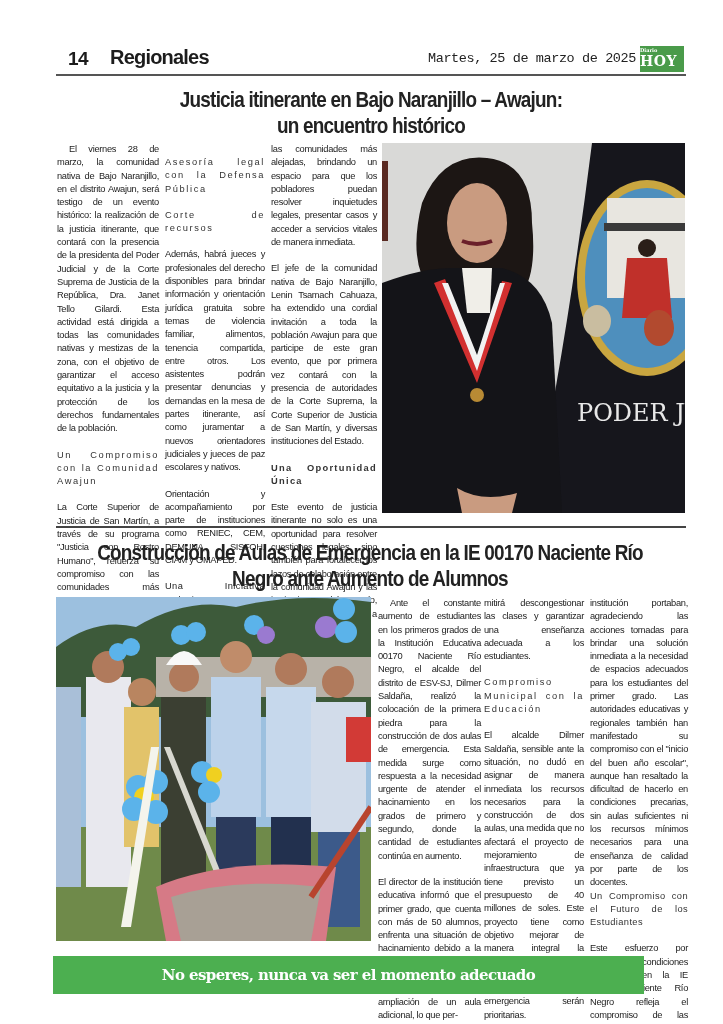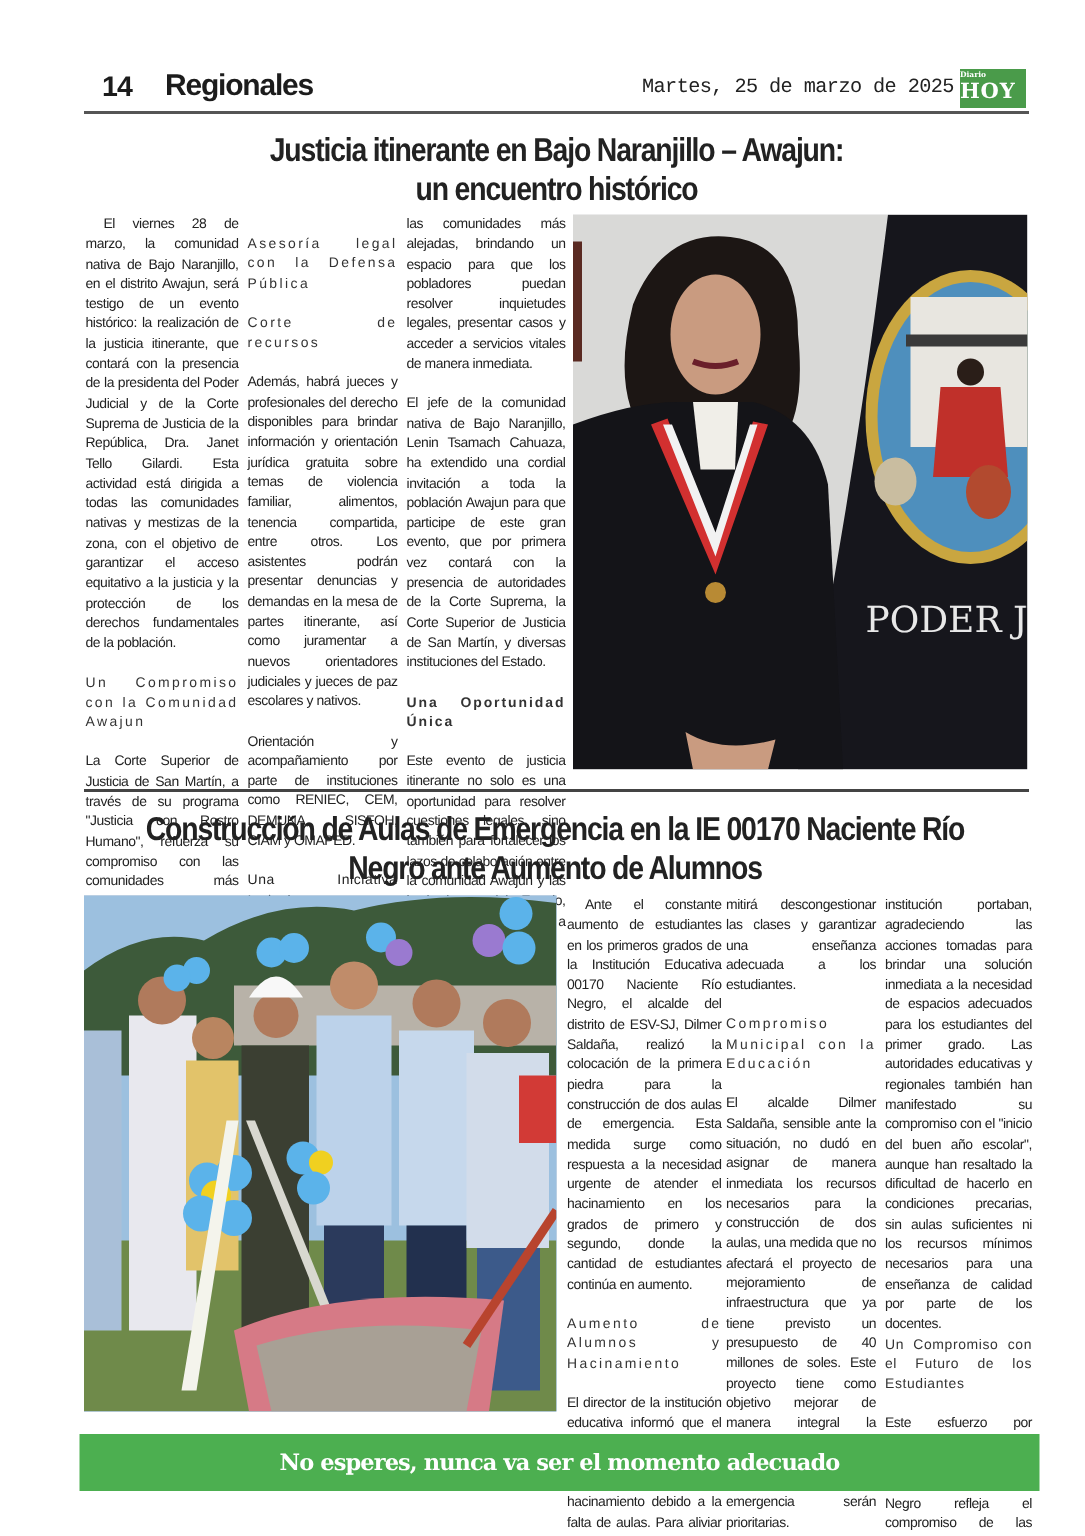--- a/index.html
+++ b/index.html
@@ -33,21 +33,21 @@
   .c2 { left: 165px; top: 143px; width: 100px; }
   .c3 { left: 271px; top: 143px; width: 106px; }
   .c4 { left: 378px; top: 597px; width: 103px; }
   .c5 { left: 484px; top: 597px; width: 100px; }
   .c6 { left: 590px; top: 597px; width: 98px; }
 
   .photo { position: absolute; overflow: hidden; }
   .photo1 { left: 382px; top: 143px; width: 303px; height: 370px; background: #dedede; }
   .photo2 { left: 56px; top: 597px; width: 315px; height: 344px; background: #7fa6c9; }
 
-  .banner { position: absolute; left: 53px; top: 956px; width: 640px; height: 38px; background: #4caf50; color: #ffffff; text-align: center; font-family: "DejaVu Serif", serif; font-weight: bold; font-size: 15px; line-height: 38px; letter-spacing: -0.6px; }
+  .banner { position: absolute; left: 53px; top: 956px; width: 591px; height: 38px; background: #4caf50; color: #ffffff; text-align: center; font-family: "DejaVu Serif", serif; font-weight: bold; font-size: 15px; line-height: 38px; letter-spacing: -0.6px; }
 </style>
 </head>
 <body>
 
 <div class="header">
   <span class="page-num">14</span>
   <span class="section">Regionales</span>
   <span class="date">Martes, 25 de marzo de 2025</span>
   <div class="logo">
     <span class="small">Diario</span>
@@ -171,21 +171,20 @@
     <path d="M108 150 L160 280 L165 276 L114 150 Z" fill="#d8d8d0"></path>
 
     <path d="M100 290 Q170 260 280 270 L270 344 L110 344 Z" fill="#d67a86"></path>
     <path d="M115 300 Q180 280 265 290 L255 344 L125 344 Z" fill="#a8a095"></path>
     <path d="M255 300 L315 210" stroke="#b8442e" stroke-width="6"></path>
   </svg>
 </div>
 
 <div class="col c4">
   <p class="indent">Ante el constante aumento de estudiantes en los primeros grados de la Institución Educativa 00170 Naciente Río Negro, el alcalde del distrito de ESV-SJ, Dilmer Saldaña, realizó la colocación de la primera piedra para la construcción de dos aulas de emergencia. Esta medida surge como respuesta a la necesidad urgente de atender el hacinamiento en los grados de primero y segundo, donde la cantidad de estudiantes continúa en aumento.</p>
-  <div class="sub">Aumento de Alumnos y Hacinamiento</div>
   <p class="tight">El director de la institución educativa informó que el primer grado, que cuenta con más de 50 alumnos, enfrenta una situación de hacinamiento debido a la falta de aulas. Para aliviar esta situación, la UGEL Rioja ha autorizado la ampliación de un aula adicional, lo que per-</p>
 </div>
 
 <div class="col c5">
   <p>mitirá descongestionar las clases y garantizar una enseñanza adecuada a los estudiantes.</p>
   <div class="sub">Compromiso Municipal con la Educación</div>
   <p>El alcalde Dilmer Saldaña, sensible ante la situación, no dudó en asignar de manera inmediata los recursos necesarios para la construcción de dos aulas, una medida que no afectará el proyecto de mejoramiento de infraestructura que ya tiene previsto un presupuesto de 40 millones de soles. Este proyecto tiene como objetivo mejorar de manera integral la infraestructura educativa en la zona, pero, ante la urgencia, las aulas de emergencia serán prioritarias.</p>
 
 </div>
 

